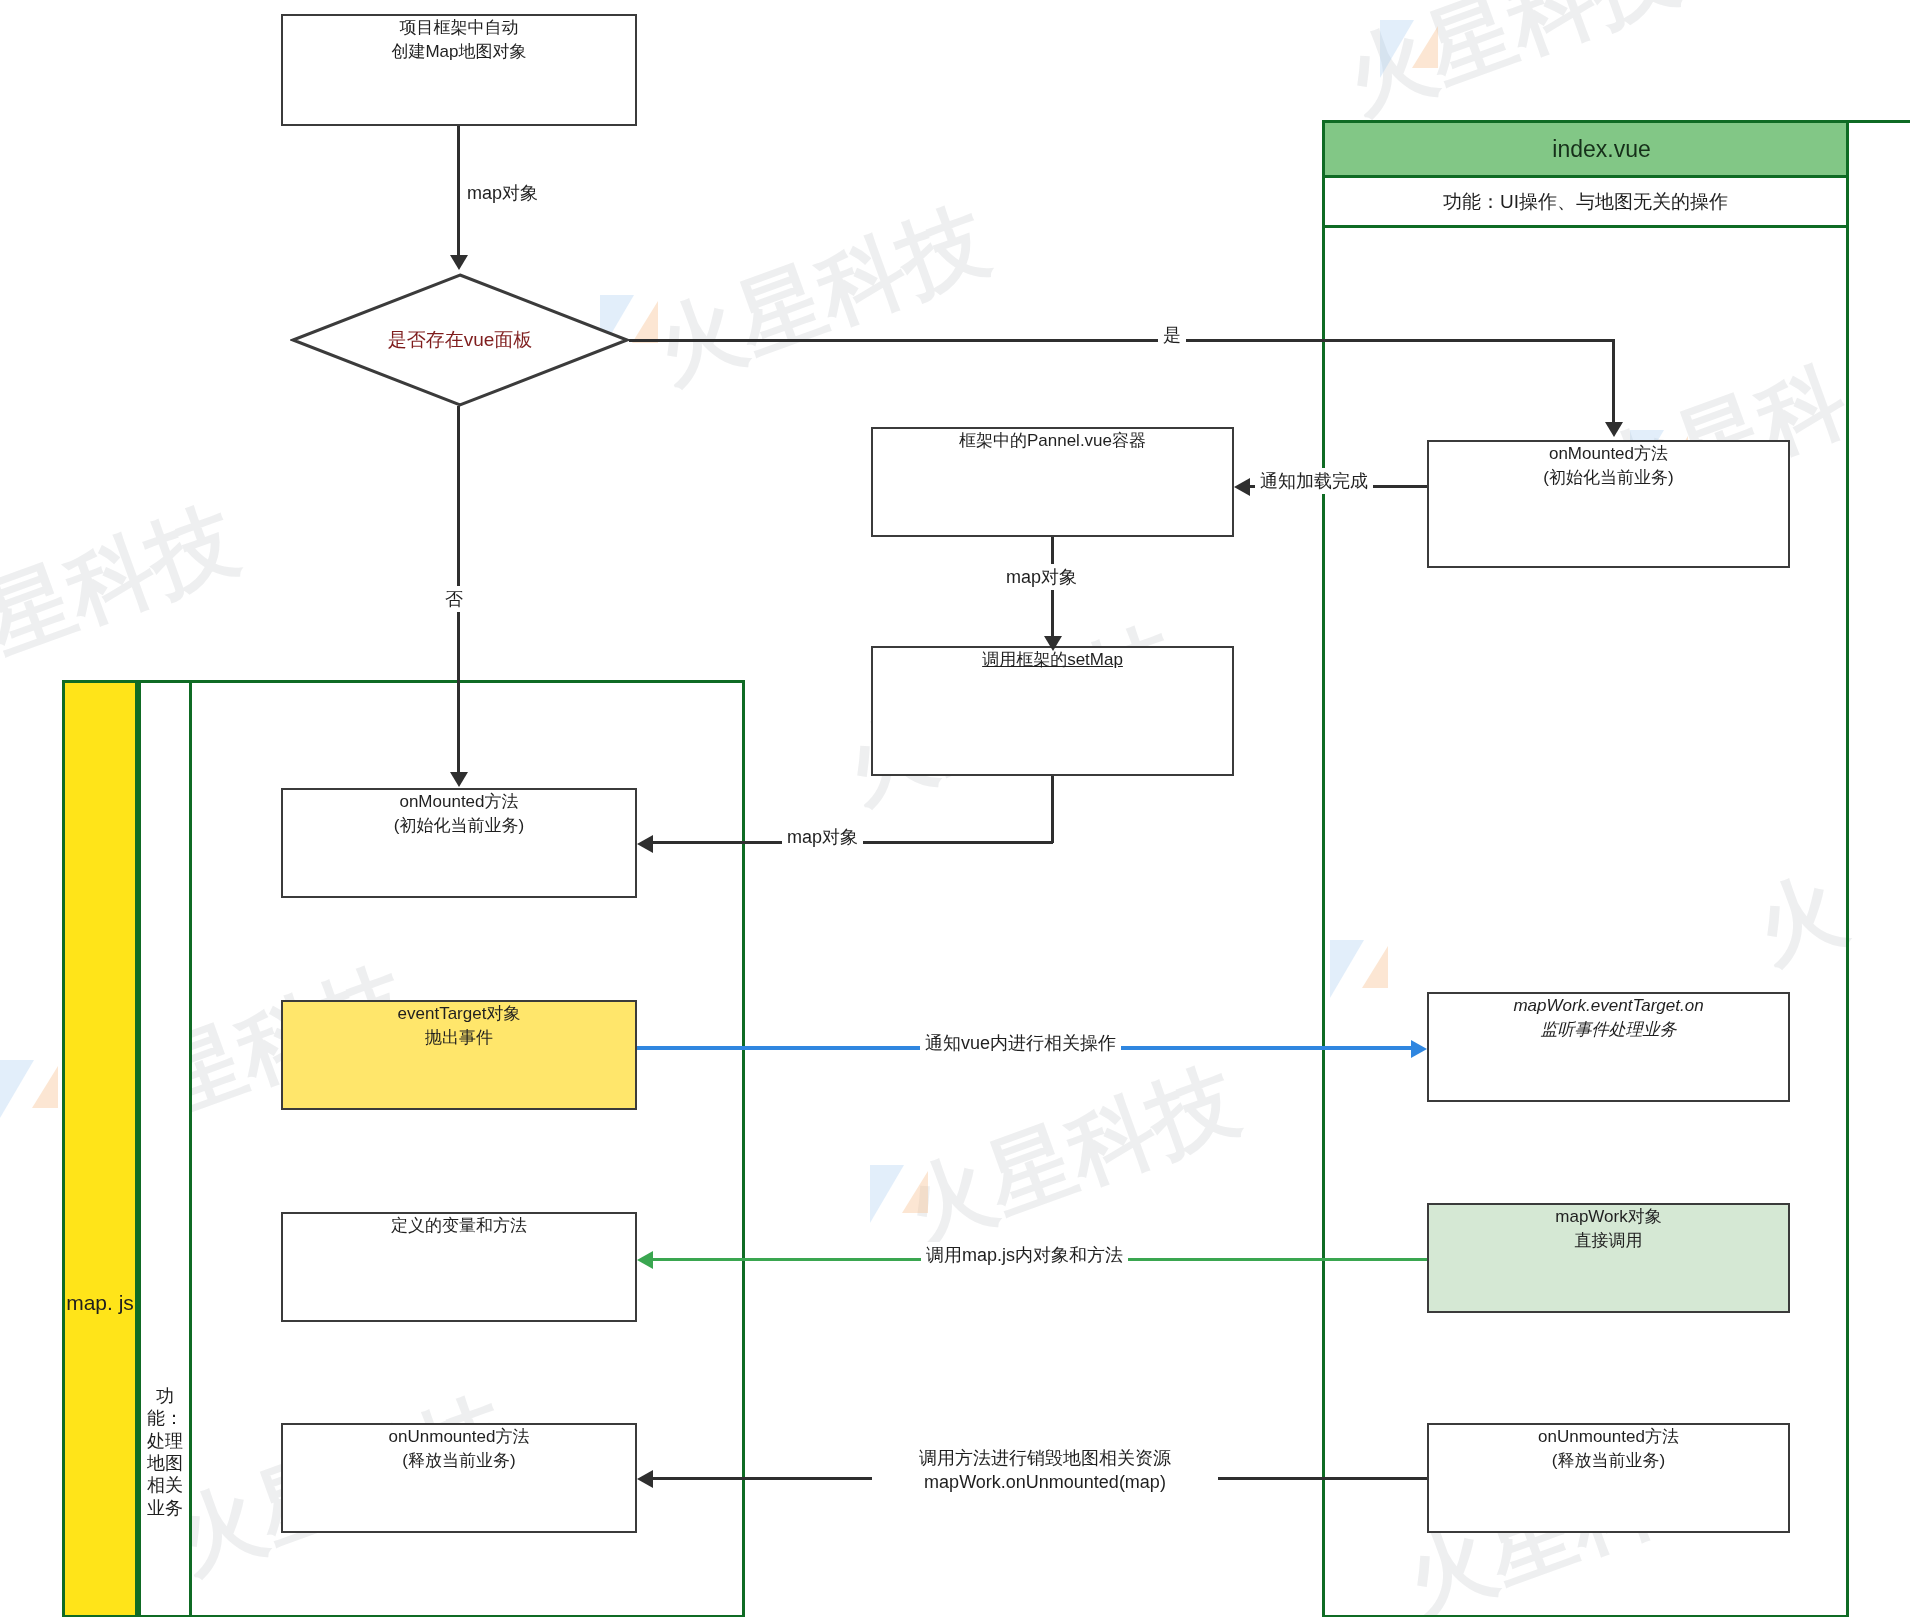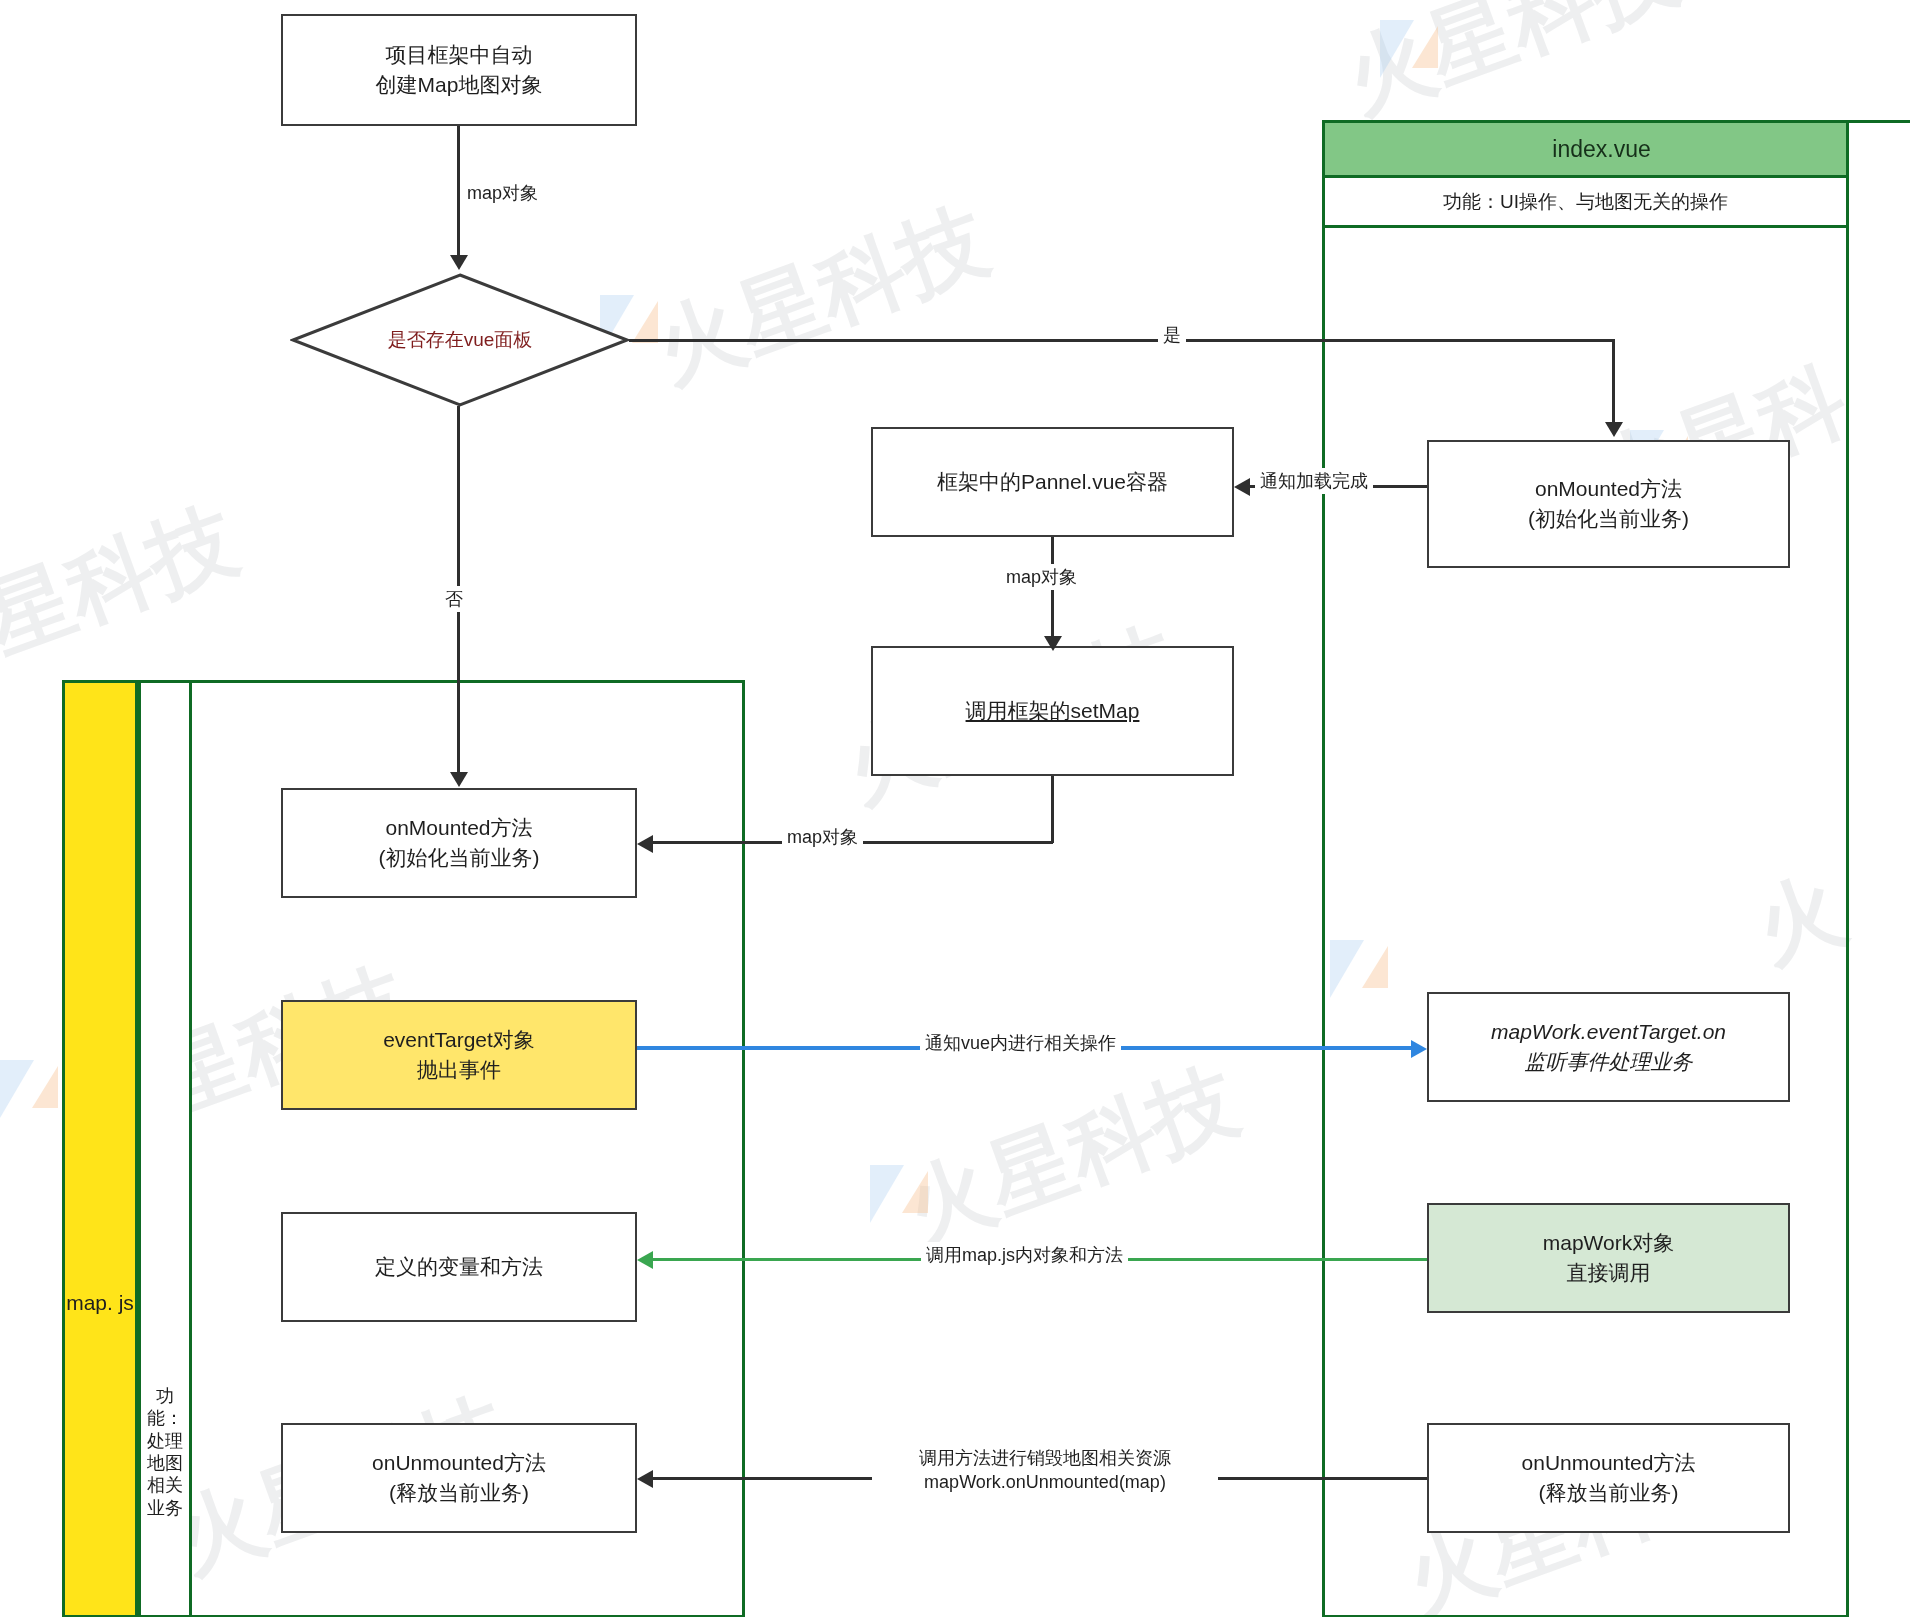--- a/index.html
+++ b/index.html
@@ -4,23 +4,23 @@
 <style>
   html,body{margin:0;padding:0;background:#ffffff;}
   body{font-family:"Liberation Sans","DejaVu Sans",sans-serif;}
   #stage{position:relative;width:1910px;height:1617px;overflow:hidden;background:#fff;}
   .wm{position:absolute;font-family:"Liberation Sans",sans-serif;font-weight:700;color:rgba(120,130,140,.13);
       white-space:nowrap;pointer-events:none;user-select:none;transform:rotate(-20deg);transform-origin:left top;}
   .wmi{position:absolute;pointer-events:none;user-select:none;}
   .wmi .b1{position:absolute;width:0;height:0;border-left:34px solid rgba(160,200,240,.30);border-bottom:58px solid transparent;border-top:0 solid transparent;}
   .wmi .b2{position:absolute;width:0;height:0;border-right:26px solid rgba(247,195,150,.42);border-top:42px solid transparent;}
 
-  .node{position:absolute;box-sizing:border-box;display:flex;align-items:center;justify-content:center;
+  .node{position:absolute;box-sizing:border-box;display:flex;align-items:flex-start;justify-content:center;
         text-align:center;line-height:1.42;color:#1f1f1f;background:#ffffff;border:2px solid #3b3b3b;
-        font-size:21px;white-space:pre-line;z-index:5;}
+        font-size:17px;white-space:pre-line;z-index:5;}
   .node.yellow{background:#ffe66b;border-color:#3b3b3b;}
   .node.lightgreen{background:#d5e8d4;border-color:#3b3b3b;}
   .diamond{position:absolute;z-index:5;}
   .diamond svg{display:block;}
   .diamond .dtext{position:absolute;left:0;top:0;width:100%;height:100%;display:flex;align-items:center;
         justify-content:center;font-size:19px;color:#7f1d1d;}
 
   .container{position:absolute;box-sizing:border-box;border:3px solid #0f6b24;background:transparent;z-index:1;}
   .chead{position:absolute;box-sizing:border-box;background:#82c786;border:3px solid #0f6b24;
          display:flex;align-items:center;justify-content:center;font-size:23px;color:#16301a;z-index:2;padding-left:32px;}

